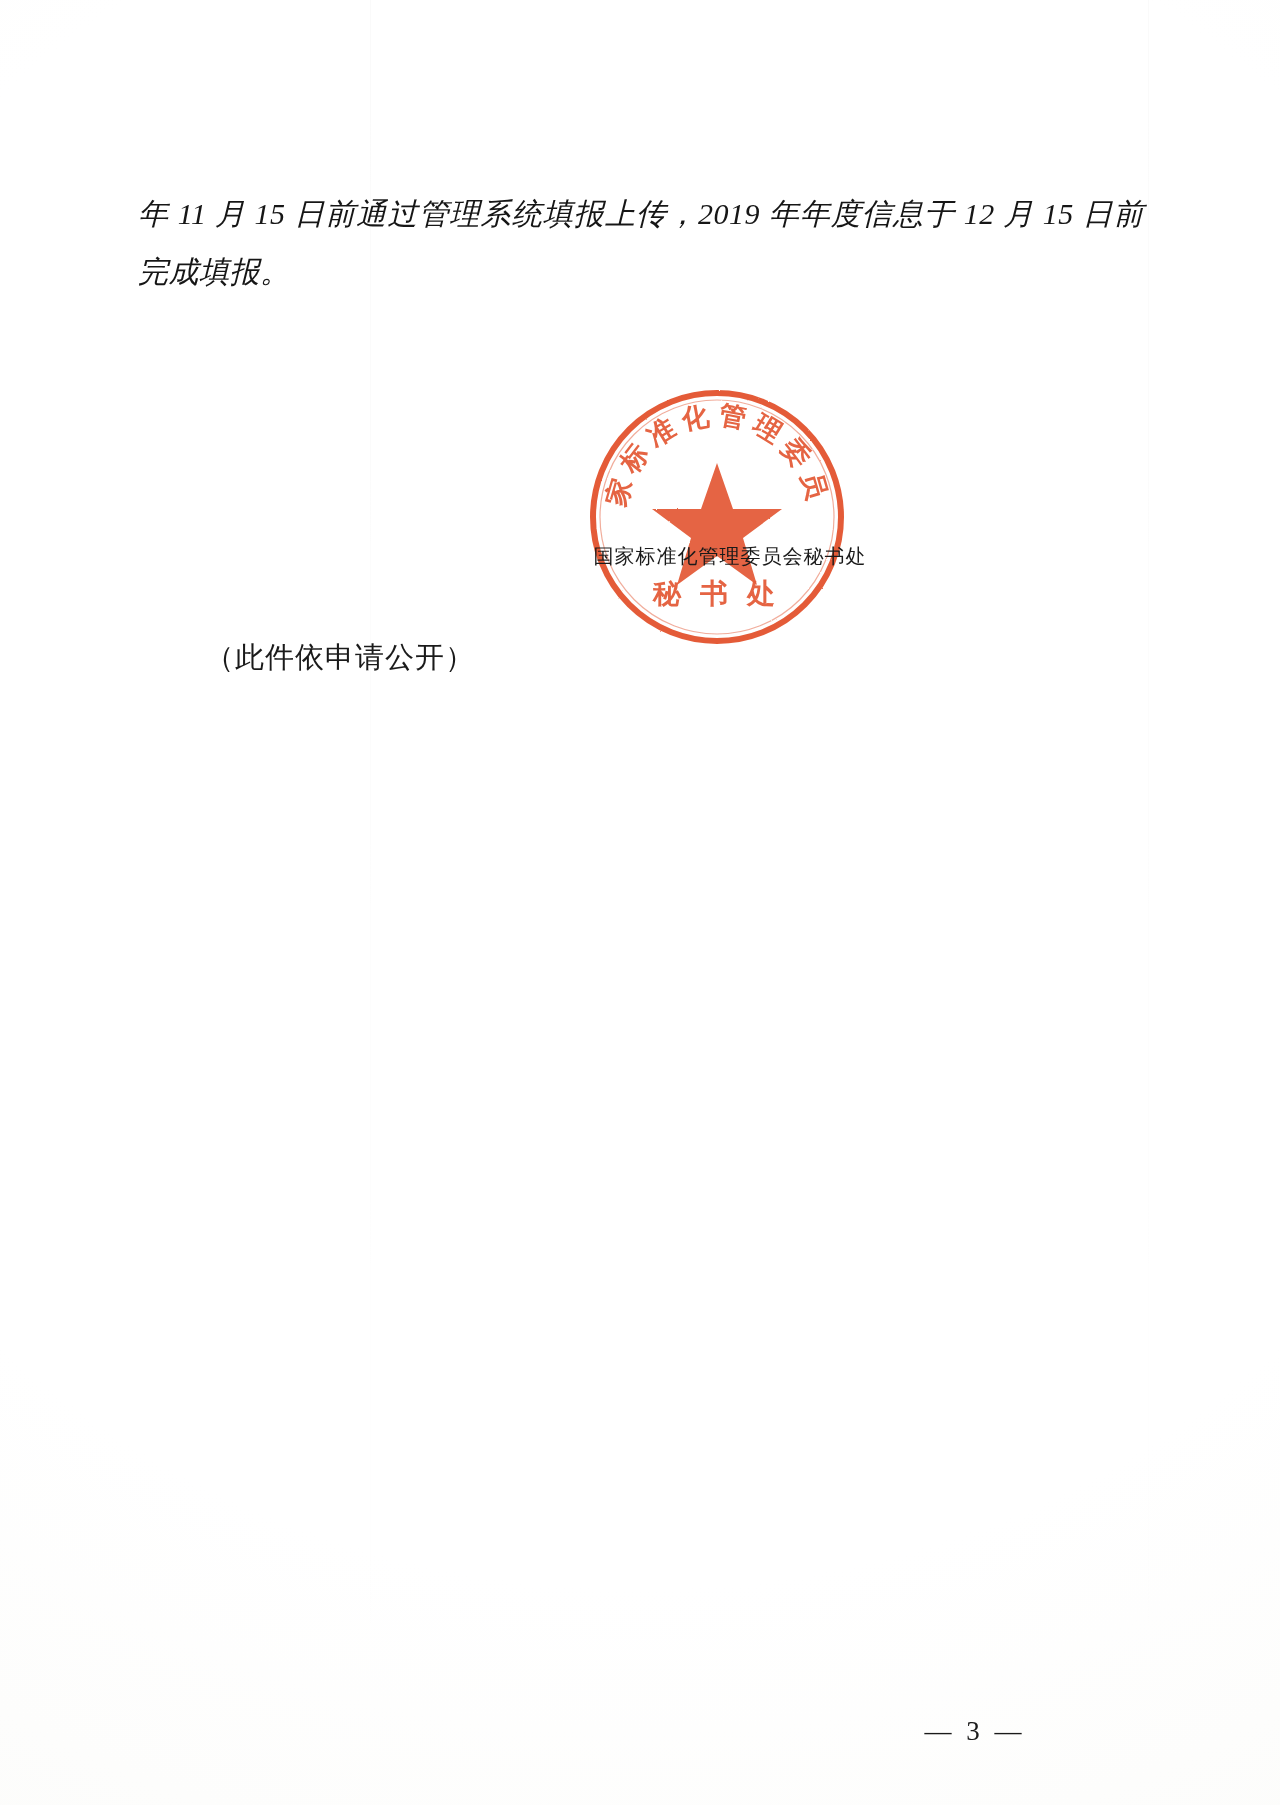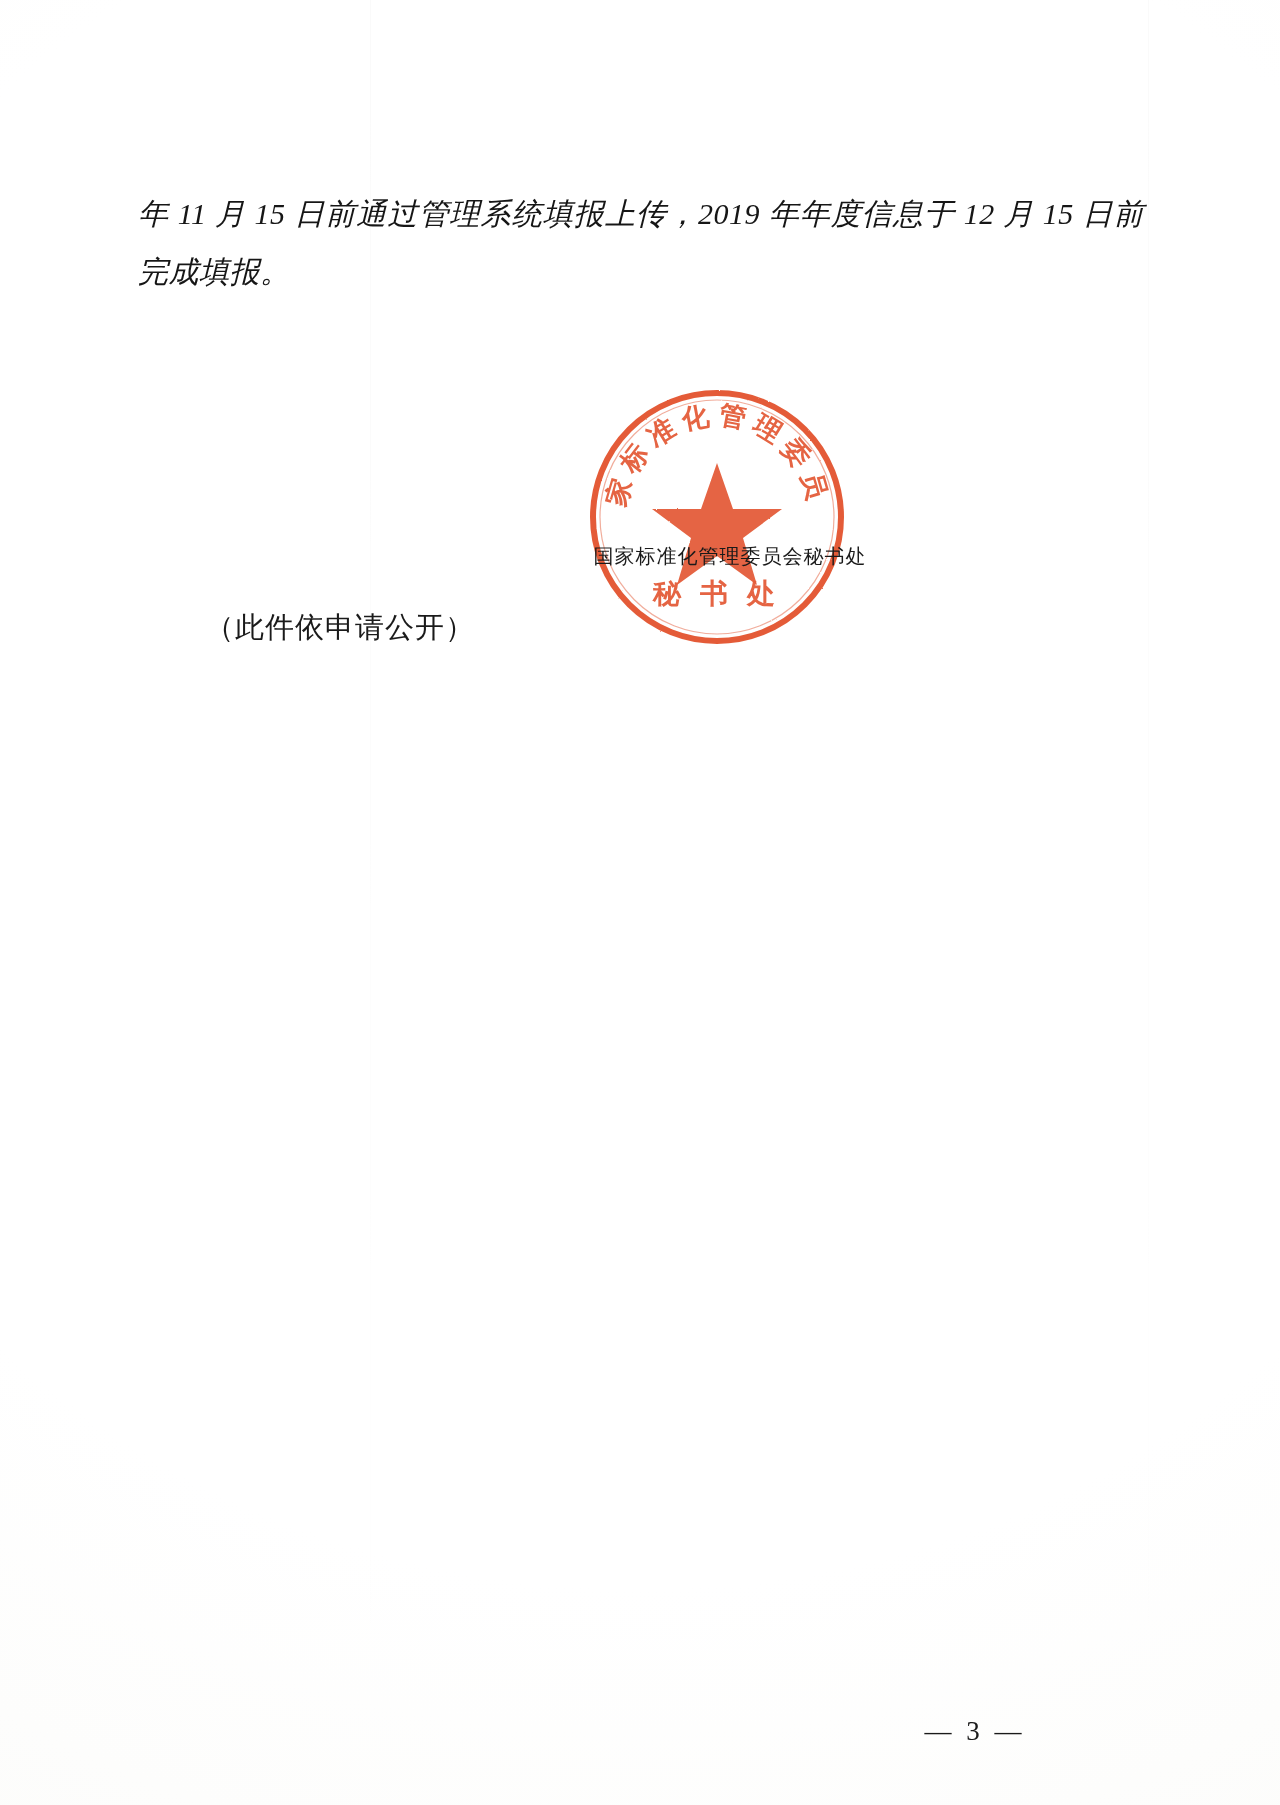--- a/index.html
+++ b/index.html
@@ -53,21 +53,21 @@
     color: #1a1a1a;
     z-index: 3;
   }
   .sign-date {
     letter-spacing: 2px;
   }
 
   .note {
     position: absolute;
     left: 205px;
-    top: 608px;
+    top: 638px;
     font-size: 29px;
     letter-spacing: 1px;
     color: #1a1a1a;
   }
 
   
   .seal {
     position: absolute;
     left: 585px;
     top: 385px;

